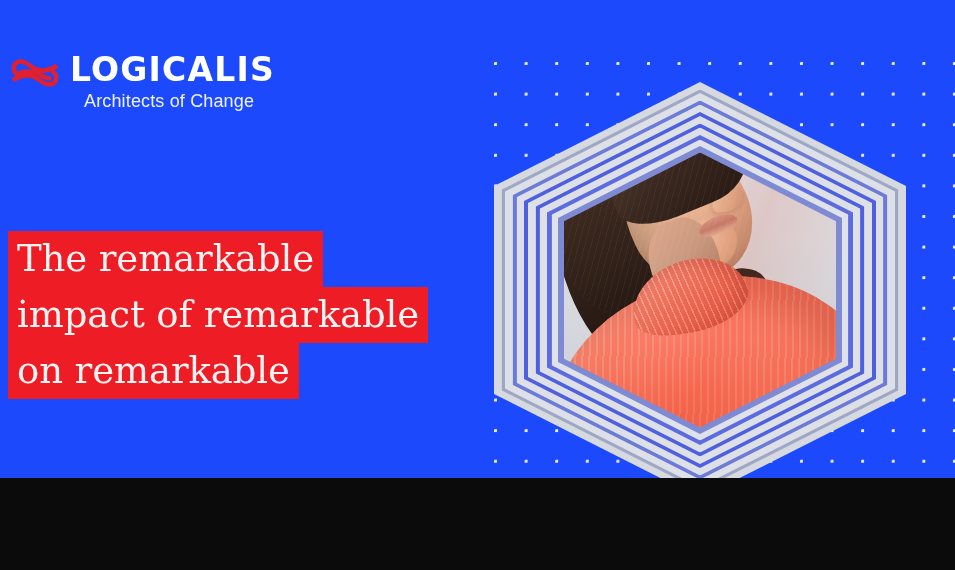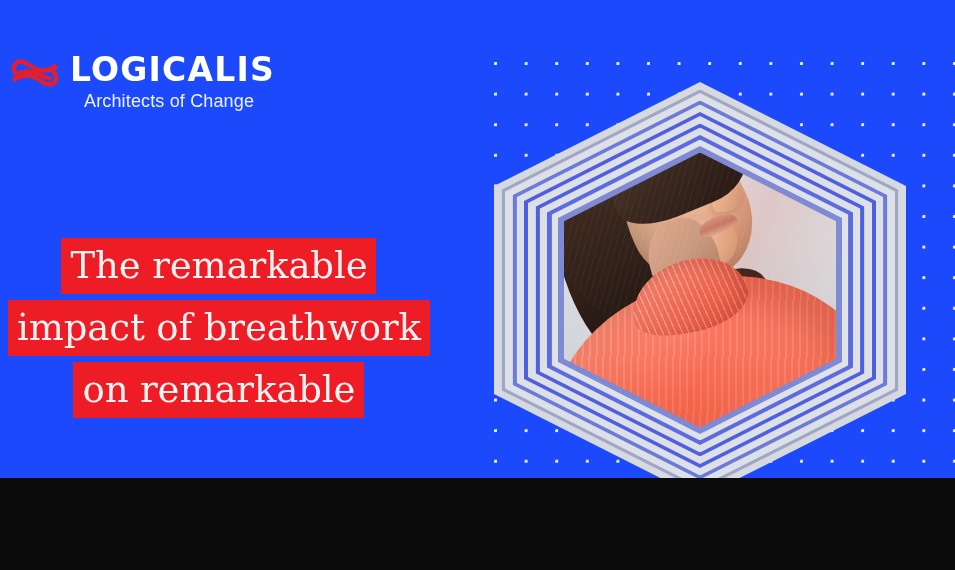--- a/index.html
+++ b/index.html
@@ -234,25 +234,24 @@
     background:
       linear-gradient(112deg, rgba(255,120,90,0) 38%, rgba(255,118,88,.20) 56%,
                       rgba(255,118,88,.05) 70%, rgba(255,118,88,0) 84%);
     mix-blend-mode: multiply;
   }
 
   
   #headline {
     position: absolute;
     left: 8px;
-    top: 238px;
+    top: 231px;
     display: flex;
     flex-direction: column;
-    align-items: center;
-    gap: 6px;
+    align-items: flex-start;
   }
   .hl-line {
     display: inline-block;
     background: #EE1C25;
     color: #fdf3f2;
     font-family: "DejaVu Serif", serif;
     font-size: 37px;
     font-weight: 400;
     line-height: 1;
     letter-spacing: -0.1px;
@@ -351,17 +350,17 @@
           <path d="M6.0 16.3 C11.6 13.0 19.0 12.4 25.6 14.6 C32.0 16.7 36.4 20.6 41.0 20.2 L41.6 24.6 C35.2 25.2 30.0 20.8 24.0 18.8 C18.4 16.9 12.4 17.3 8.1 20.0 Z"></path>
         </g>
       </svg>
     </div>
     <div id="logo-wordmark">LOGICALIS</div>
     <div id="logo-tagline">Architects of Change</div>
   </div>
 
   <div id="headline">
     <span class="hl-line">The remarkable</span>
-    <span class="hl-line">impact of breathwork</span>
+    <span class="hl-line">impact of remarkable</span>
     <span class="hl-line">on remarkable</span>
   </div>
 
 </div>
 
 </body></html>

